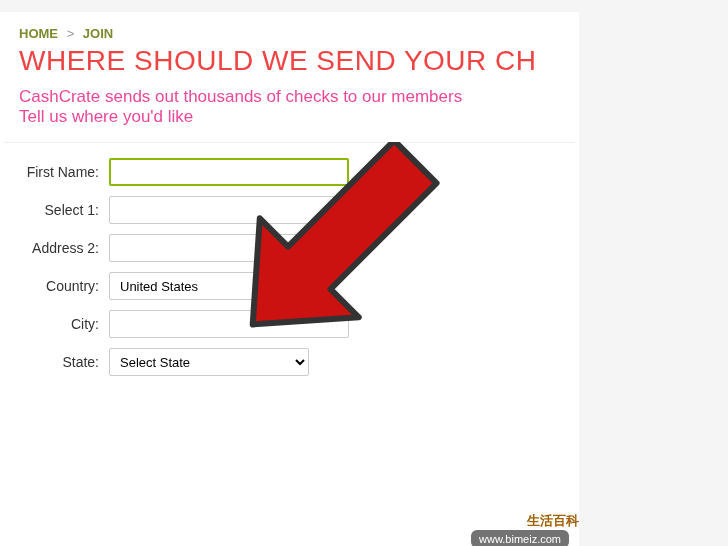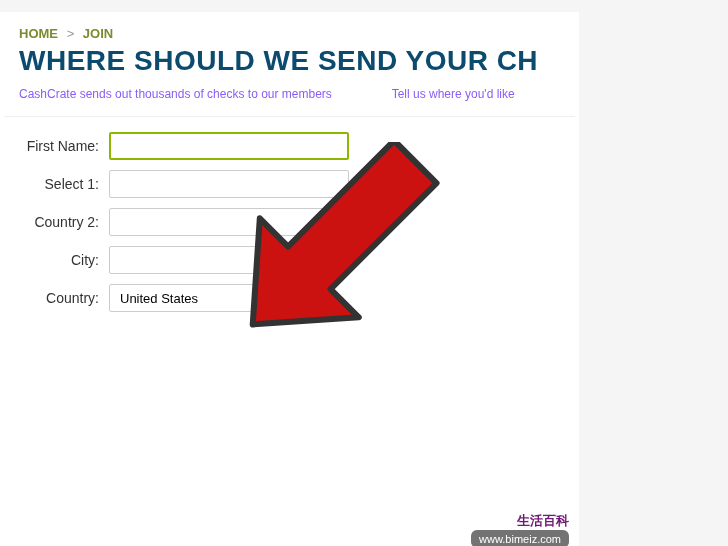--- a/index.html
+++ b/index.html
@@ -38,30 +38,30 @@
       margin: 0 5px;
     }
 
     .breadcrumb .current {
       color: #7a8c2e;
       font-weight: bold;
     }
 
     .page-title {
       font-size: 28px;
-      font-weight: bold;
-      color: #0c4a6e;
+      font-weight: normal;
+      color: #ef4444;
       padding: 0 15px 10px 15px;
       letter-spacing: 0.5px;
     }
 
     .subtitle {
       padding: 0 15px 15px 15px;
-      font-size: 12px;
-      color: #8b5cf6;
+      font-size: 17px;
+      color: #ec4899;
       border-bottom: 1px solid #eee;
     }
 
     .form-container {
       padding: 15px 15px;
     }
 
     .form-row {
       display: flex;
       align-items: center;
@@ -123,22 +123,22 @@
       color: #fff;
       padding: 3px 8px;
       font-size: 11px;
       border-radius: 6px;
       z-index: 20;
     }
 
     .watermark-top {
       position: absolute;
       bottom: 28px;
-      right: 10px;
-      color: #701a75;
+      right: 0;
+      color: #a16207;
       font-size: 13px;
       font-weight: bold;
       z-index: 20;
     }
   </style>
 </head>
 <body>
 
 <div class="page-wrapper">
 
@@ -163,38 +163,51 @@
       <input type="text" class="form-input active-field" value="" style="">
     </div>
 
 
     <div class="form-row">
       <label class="form-label">Select 1:</label>
       <input type="text" class="form-input" value="" style="">
     </div>
 
     <div class="form-row">
-      <label class="form-label">Country 2:</label>
-      <input type="text" class="form-input" value="" style="">
-    </div>
-
-    <div class="form-row">
-      <label class="form-label">City:</label>
+      <label class="form-label">Address 2:</label>
       <input type="text" class="form-input" value="" style="">
     </div>
 
     <div class="form-row">
       <label class="form-label">Country:</label>
       <select class="form-select">
         <option value="us" selected="">United States</option>
         <option value="ca">Canada</option>
         <option value="uk">United Kingdom</option>
       </select>
     </div>
 
+    <div class="form-row">
+      <label class="form-label">City:</label>
+      <input type="text" class="form-input" value="" style="">
+    </div>
+
+    <div class="form-row">
+      <label class="form-label">State:</label>
+      <select class="form-select">
+        <option value="" selected="">Select State</option>
+        <option value="AL">Alabama</option>
+        <option value="AK">Alaska</option>
+        <option value="AZ">Arizona</option>
+        <option value="CA">California</option>
+        <option value="CO">Colorado</option>
+        <option value="NY">New York</option>
+        <option value="TX">Texas</option>
+      </select>
+    </div>
 
 
   </div>
 
   <svg class="arrow-overlay" viewBox="0 0 300 280" xmlns="http://www.w3.org/2000/svg">
 
     <g transform="rotate(-45, 150, 140)">
 
       <polygon points="
         30,80

